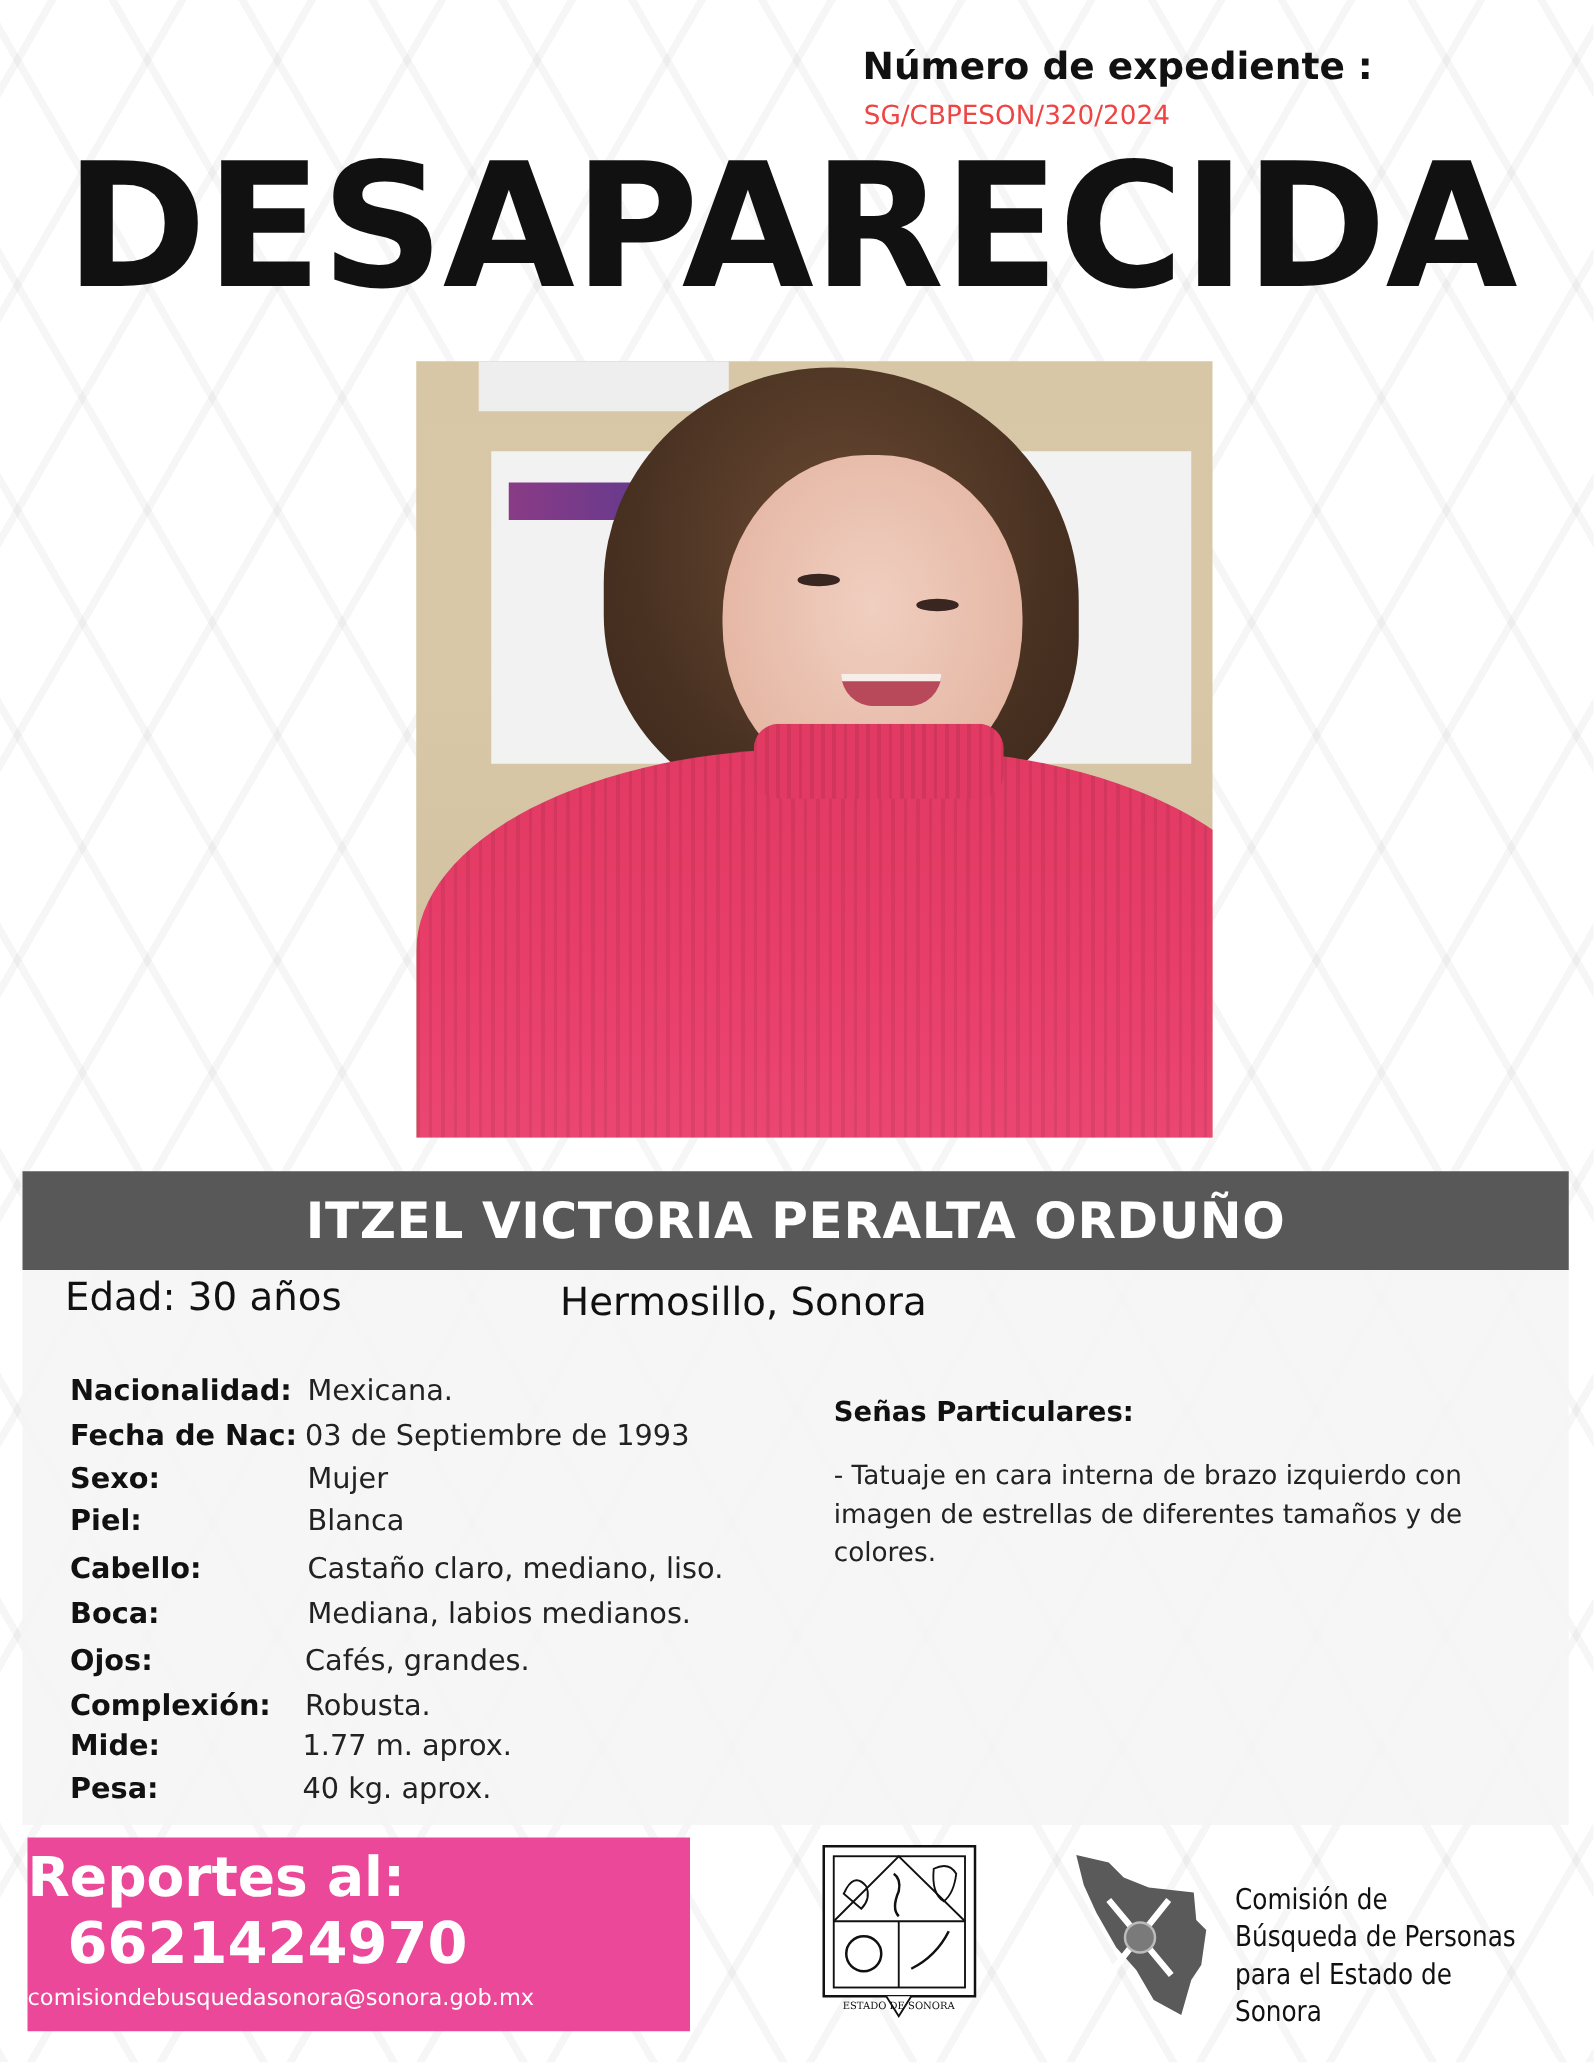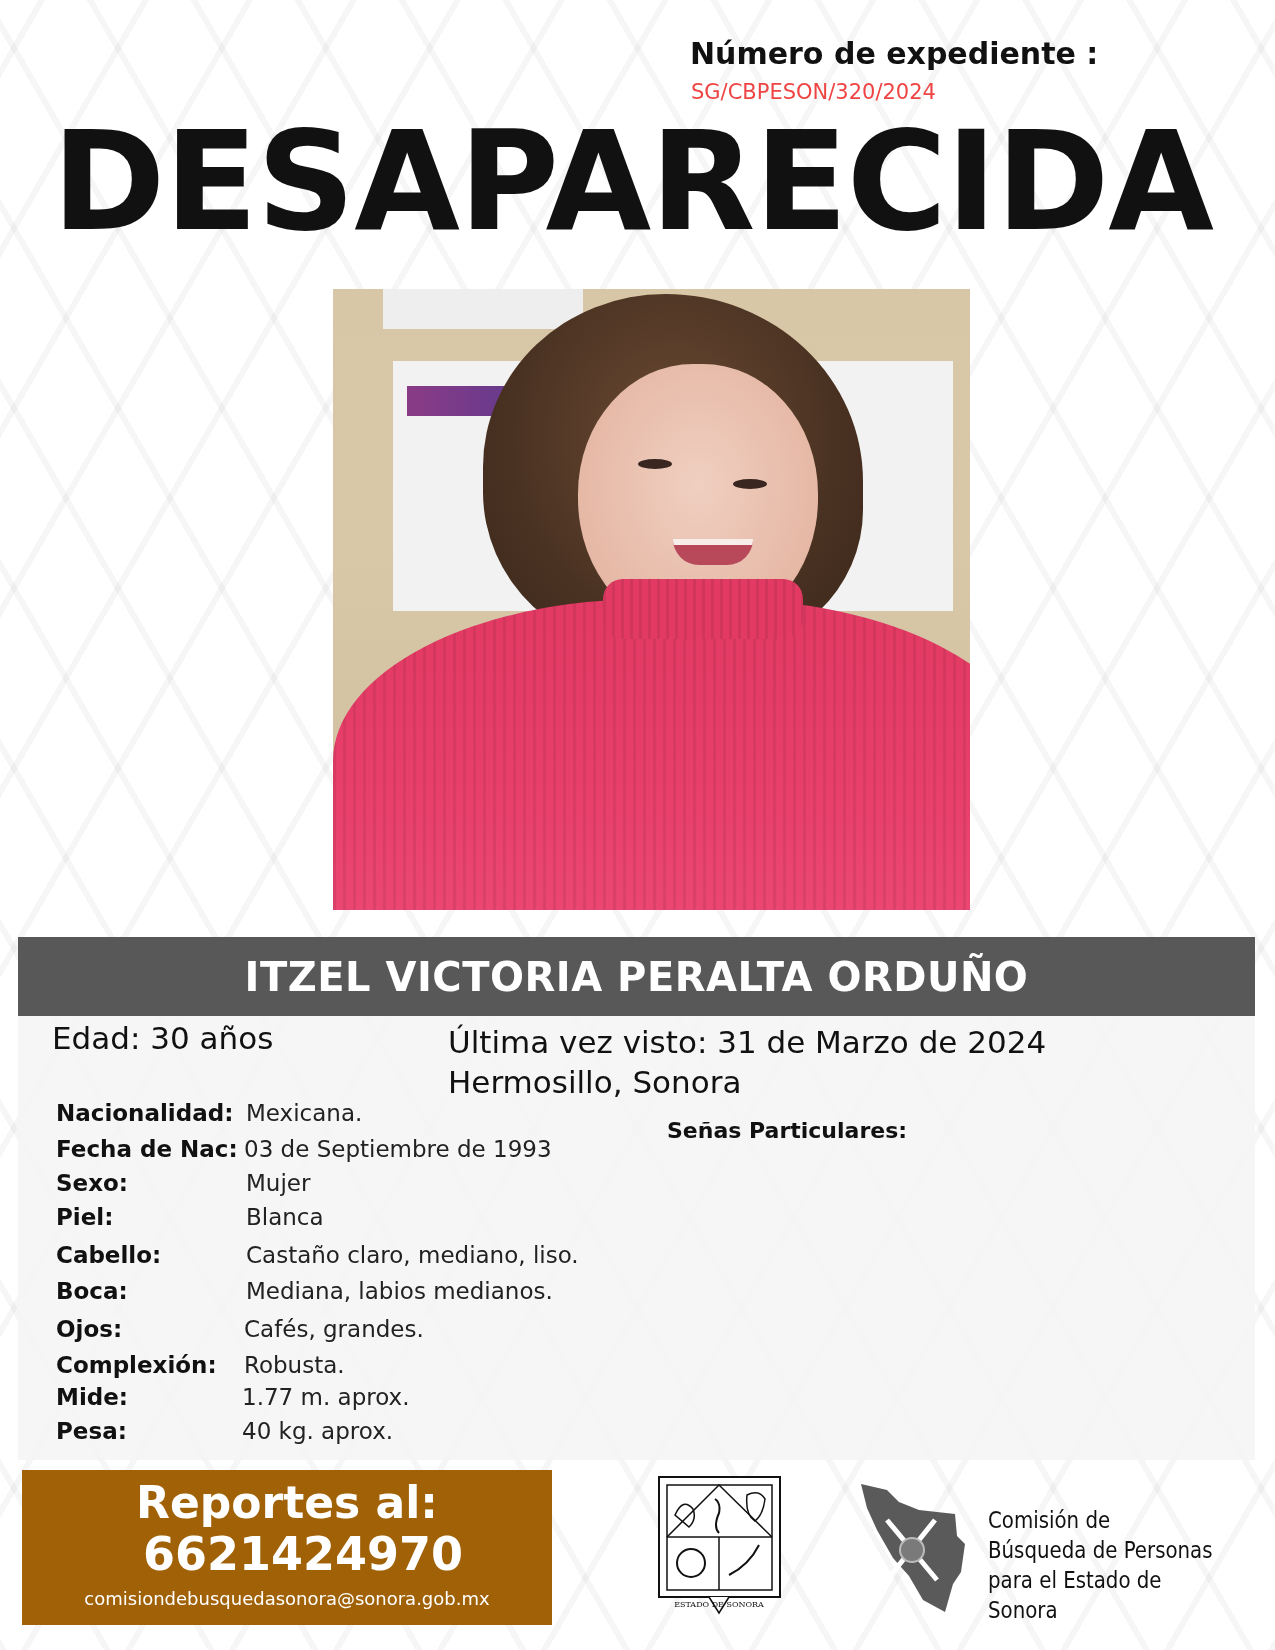--- a/index.html
+++ b/index.html
@@ -86,21 +86,21 @@
     .field { position: absolute; left: 0; white-space: nowrap; font-size: 23px; }
     .field .k { position: absolute; left: 0; font-weight: bold; color: #111; }
     .field .v { position: absolute; left: 190px; color: #222; }
 
     .marks { position: absolute; left: 667px; top: 1118px; width: 560px; z-index: 2; }
     .marks .h { font-weight: bold; font-size: 22px; color: #111; }
     .marks .t { margin-top: 22px; font-size: 21px; line-height: 31px; color: #222; }
 
     .report-box {
       position: absolute; left: 22px; top: 1470px; width: 530px; height: 155px; z-index: 2;
-      background: #a16207; color: #fff; text-align: center;
+      background: #ec4899; color: #fff; text-align: left;
     }
     .report-box .l1 { font-weight: bold; font-size: 44px; line-height: 50px; margin-top: 8px; }
     .report-box .l2 { font-weight: bold; font-size: 46px; line-height: 52px; padding-left: 32px; }
     .report-box .l3 { font-weight: normal; font-size: 18px; margin-top: 8px; }
 
     .coat { position: absolute; left: 657px; top: 1475px; width: 125px; height: 140px; z-index: 2; }
     .commission-logo { position: absolute; left: 857px; top: 1480px; width: 110px; height: 135px; z-index: 2; }
     .commission-text {
       position: absolute; left: 988px; top: 1505px; z-index: 2;
       font-size: 23px; line-height: 30px; color: #111; transform: scaleX(0.86); transform-origin: left;
@@ -131,21 +131,20 @@
 </div>
 
 <div class="name-bar">
   <span>ITZEL VICTORIA PERALTA ORDUÑO</span>
 </div>
 
 <div class="details"></div>
 
 <div class="age">Edad: 30 años</div>
 <div class="last-seen">
-  <div>Última vez visto: 31 de Marzo de 2024</div>
   <div>Hermosillo, Sonora</div>
 </div>
 
 <div class="fields">
   <div class="field" style="top:0px">
     <span class="k">Nacionalidad:</span>
     <span class="v">Mexicana.</span>
   </div>
   <div class="field" style="top:36px">
     <span class="k">Fecha de Nac:</span>
@@ -180,20 +179,21 @@
     <span class="v" style="left:186px">1.77 m. aprox.</span>
   </div>
   <div class="field" style="top:318px">
     <span class="k">Pesa:</span>
     <span class="v" style="left:186px">40 kg. aprox.</span>
   </div>
 </div>
 
 <div class="marks">
   <div class="h">Señas Particulares:</div>
+  <div class="t">- Tatuaje en cara interna de brazo izquierdo con imagen de estrellas de diferentes tamaños y de colores.</div>
 </div>
 
 <div class="report-box">
   <div class="l1">Reportes al:</div>
   <div class="l2">6621424970</div>
   <div class="l3">comisiondebusquedasonora@sonora.gob.mx</div>
 </div>
 
 <div class="coat">
   <svg width="125" height="140" viewBox="0 0 125 140">

